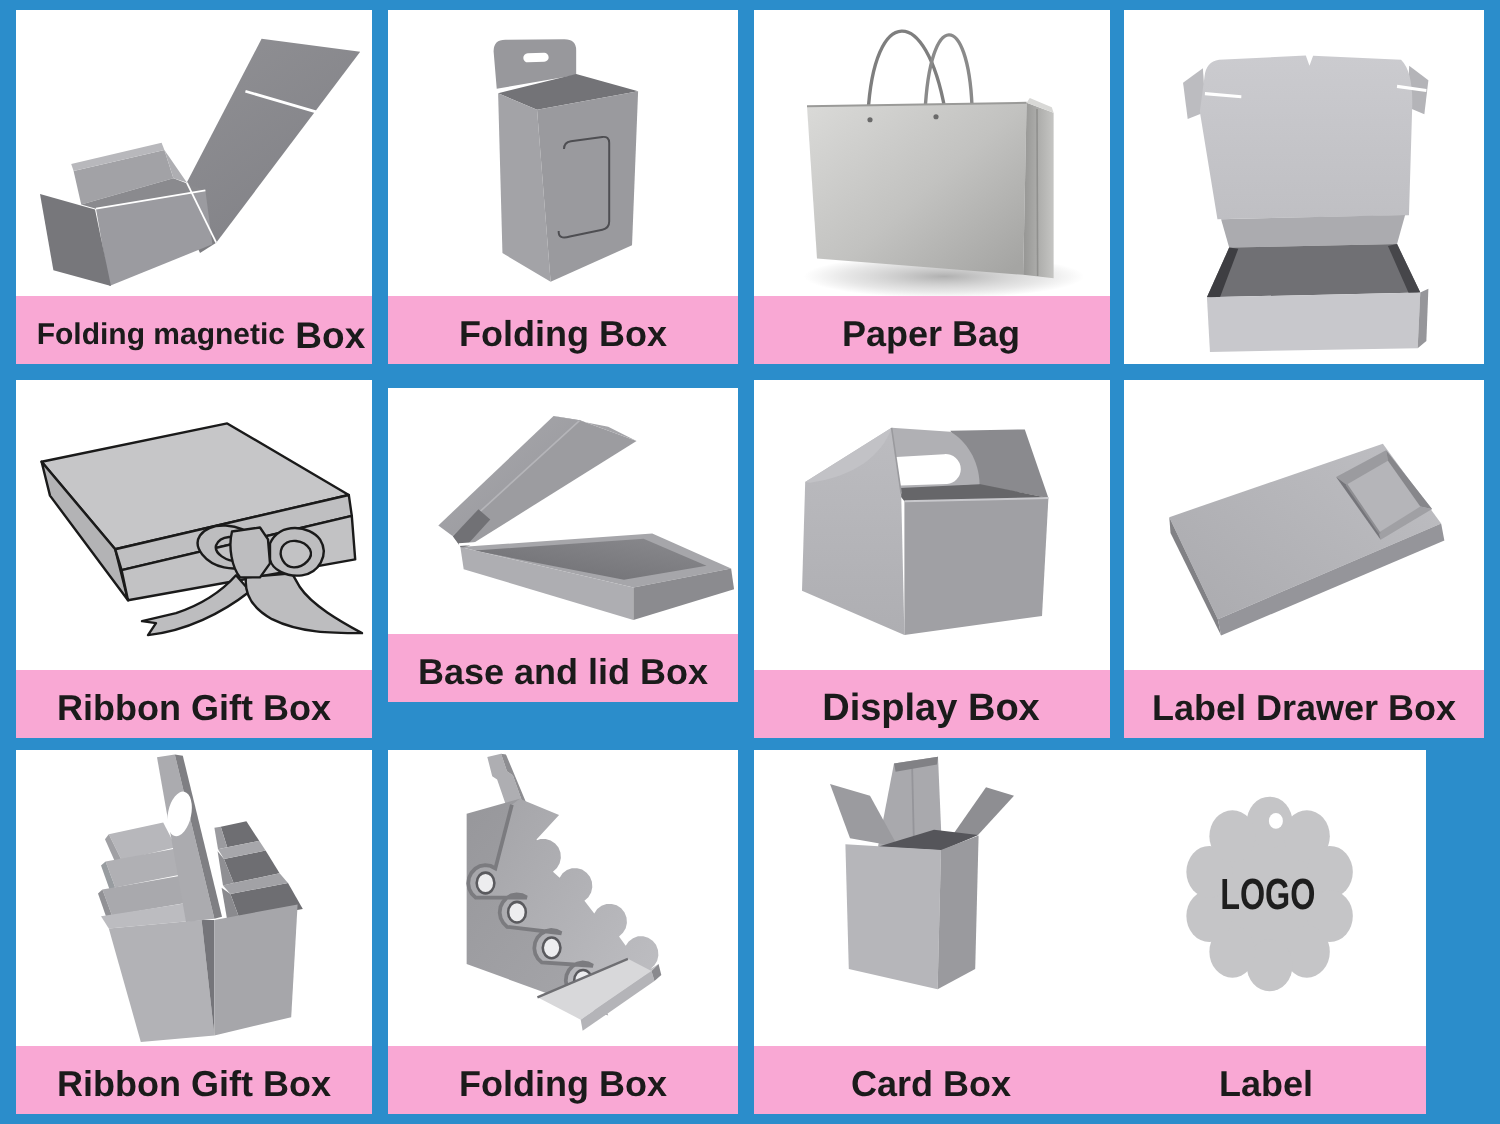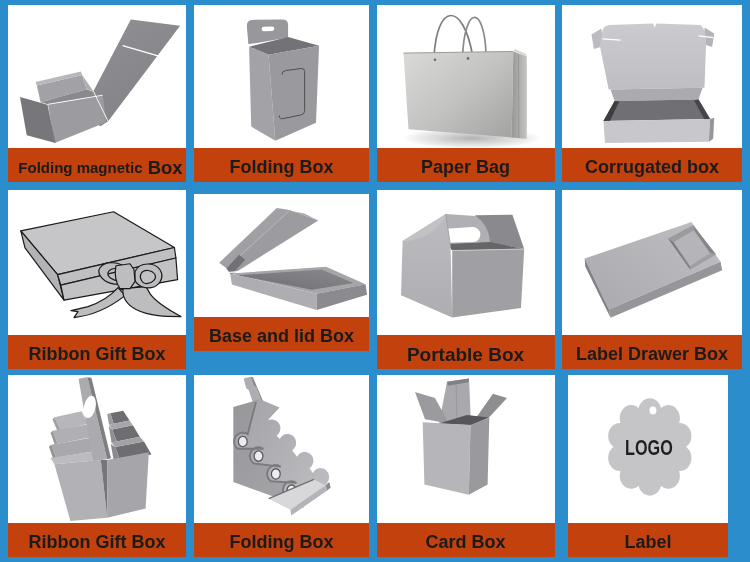--- a/index.html
+++ b/index.html
@@ -1,21 +1,21 @@
 <!DOCTYPE html>
 <html><head>
 <meta charset="utf-8">
 <style>
 html,body{margin:0;padding:0;}
 body{width:750px;height:562px;background:#2b8dcb;overflow:hidden;}
 .grid{position:absolute;left:0;top:0;width:750px;height:562px;}
 .cell{background:#fff;position:absolute;display:flex;flex-direction:column;overflow:hidden;}
 .art{flex:1;position:relative;}
 .art svg{position:absolute;left:0;top:0;width:100%;height:100%;}
-.lab{height:29px;flex:0 0 29px;padding-top:5px;background:#c2410c;display:flex;align-items:center;justify-content:center;
+.lab{height:29px;flex:0 0 29px;padding-top:5px;background:#f9a8d4;display:flex;align-items:center;justify-content:center;
  font-family:"Liberation Sans",sans-serif;font-weight:bold;font-size:18px;color:#1b1b1b;white-space:nowrap;}
 text{font-family:"Liberation Sans",sans-serif;}
 </style>
 </head>
 <body>
 <div class="grid">
 
 <div class="cell" style="left:8px;top:5px;width:178px;height:177px;">
       <div class="art">
 <svg viewBox="0 0 178 146" preserveAspectRatio="none">
@@ -104,21 +104,20 @@
 <line x1="40" y1="34.5" x2="58" y2="35.8" stroke="#fff" stroke-width="1.3"></line>
 <line x1="135" y1="31.5" x2="149.5" y2="33.2" stroke="#fff" stroke-width="1.3"></line>
 <polygon points="48,86.3 139,84.5 135,96.5 52,98" fill="#ababaf"></polygon>
 <polygon points="52,98 135,96.5 146.5,116.5 41,118.5" fill="#707074"></polygon>
 <polygon points="41,118.5 52,98 56.5,98.5 47,119.5" fill="#3e3e42"></polygon>
 <polygon points="135,96.5 146.5,116.5 141,117.2 130.5,97.3" fill="#46464a"></polygon>
 <polygon points="41,118.5 146.5,116.5 145.2,139.5 42.5,141" fill="#c8c8cc"></polygon>
 <polygon points="146.5,116.5 145.2,139.5 149.5,136.5 150.5,115" fill="#96969a"></polygon>
 </svg>
 </div>
-      <div class="lab">Corrugated box</div>
     </div>
 
 <div class="cell" style="left:8px;top:189.5px;width:178px;height:179.5px;">
       <div class="art">
 <svg viewBox="0 0 178 146" preserveAspectRatio="none">
 <g stroke="#1a1a1a" stroke-width="1.2" stroke-linejoin="round">
 <polygon points="12.8,41 105.6,21.8 166.4,57.7 49.6,84.9" fill="#c6c6c8"></polygon>
 <polygon points="12.8,41 49.6,84.9 56,110.5 17,58" fill="#b3b3b5"></polygon>
 <polygon points="49.6,84.9 166.4,57.7 167.9,68.2 52.8,95.4" fill="#bfbfc1"></polygon>
 <polygon points="52.8,95.4 167.9,68.2 169.6,90 56,110.5" fill="#c2c2c4"></polygon>
@@ -188,21 +187,21 @@
 <path d="M69,38.8 L95,37.2 A7.6,7.6 0 0 1 103.4,44.8 A7.6,7.6 0 0 1 96.5,52.2 L69.5,53 Z" fill="#fff"></path>
 
 <polygon points="24,105.7 25.6,51.2 68.8,24 73.6,57 75.2,128" fill="url(#c7l)"></polygon>
 <path d="M68.8,24 C64,38 50,48.5 28,51.5 L25.6,51.2 Z" fill="#c2c2c6"></path>
 <line x1="68.8" y1="24" x2="73.6" y2="57" stroke="#9a9a9e" stroke-width="0.8"></line>
 
 <polygon points="75.2,60.8 147.2,59.2 144,118.4 75.2,128" fill="#a0a0a4"></polygon>
 <line x1="75.2" y1="60.8" x2="147.2" y2="59.2" stroke="#c8c8cc" stroke-width="1"></line>
 </svg>
 </div>
-      <div class="lab" style="font-size:19px;">Portable Box</div>
+      <div class="lab" style="font-size:19px;">Display Box</div>
     </div>
 
 <div class="cell" style="left:562px;top:189.5px;width:180px;height:179.5px;">
       <div class="art">
 <svg viewBox="0 0 178 146" preserveAspectRatio="none">
 <defs>
 <linearGradient id="c8t" x1="0" y1="0.8" x2="1" y2="0">
  <stop offset="0" stop-color="#acacb0"></stop>
               <stop offset="1" stop-color="#bfbfc3"></stop>
 </linearGradient>
@@ -304,21 +303,21 @@
 <polygon points="38,20 58,27 72,57 48,52" fill="#9b9b9f"></polygon>
 <polygon points="94,59 112,50 130,27 116,22" fill="#8e8e92"></polygon>
 <polygon points="62,57 94,59 112,50 90,47" fill="#55555a"></polygon>
 <polygon points="45.7,55.5 93.5,58.9 91.8,140.9 47.4,129" fill="#b6b6ba"></polygon>
 <polygon points="93.5,58.9 112.3,50.4 110.6,129 91.8,140.9" fill="#9a9a9e"></polygon>
 </svg>
 </div>
       <div class="lab">Card Box</div>
     </div>
 
-<div class="cell" style="left:568px;top:375px;width:160px;height:182px;">
+<div class="cell" style="left:553px;top:375px;width:160px;height:182px;">
       <div class="art">
 <svg viewBox="0 0 178 146" preserveAspectRatio="none">
 <g fill="#c5c5c7">
 <circle cx="91" cy="71" r="39"></circle>
 <circle cx="91.0" cy="35.8" r="12.8"></circle>
 <circle cx="111.7" cy="42.5" r="12.8"></circle>
 <circle cx="124.5" cy="60.1" r="12.8"></circle>
 <circle cx="124.5" cy="81.9" r="12.8"></circle>
 <circle cx="111.7" cy="99.5" r="12.8"></circle>
 <circle cx="91.0" cy="106.2" r="12.8"></circle>

